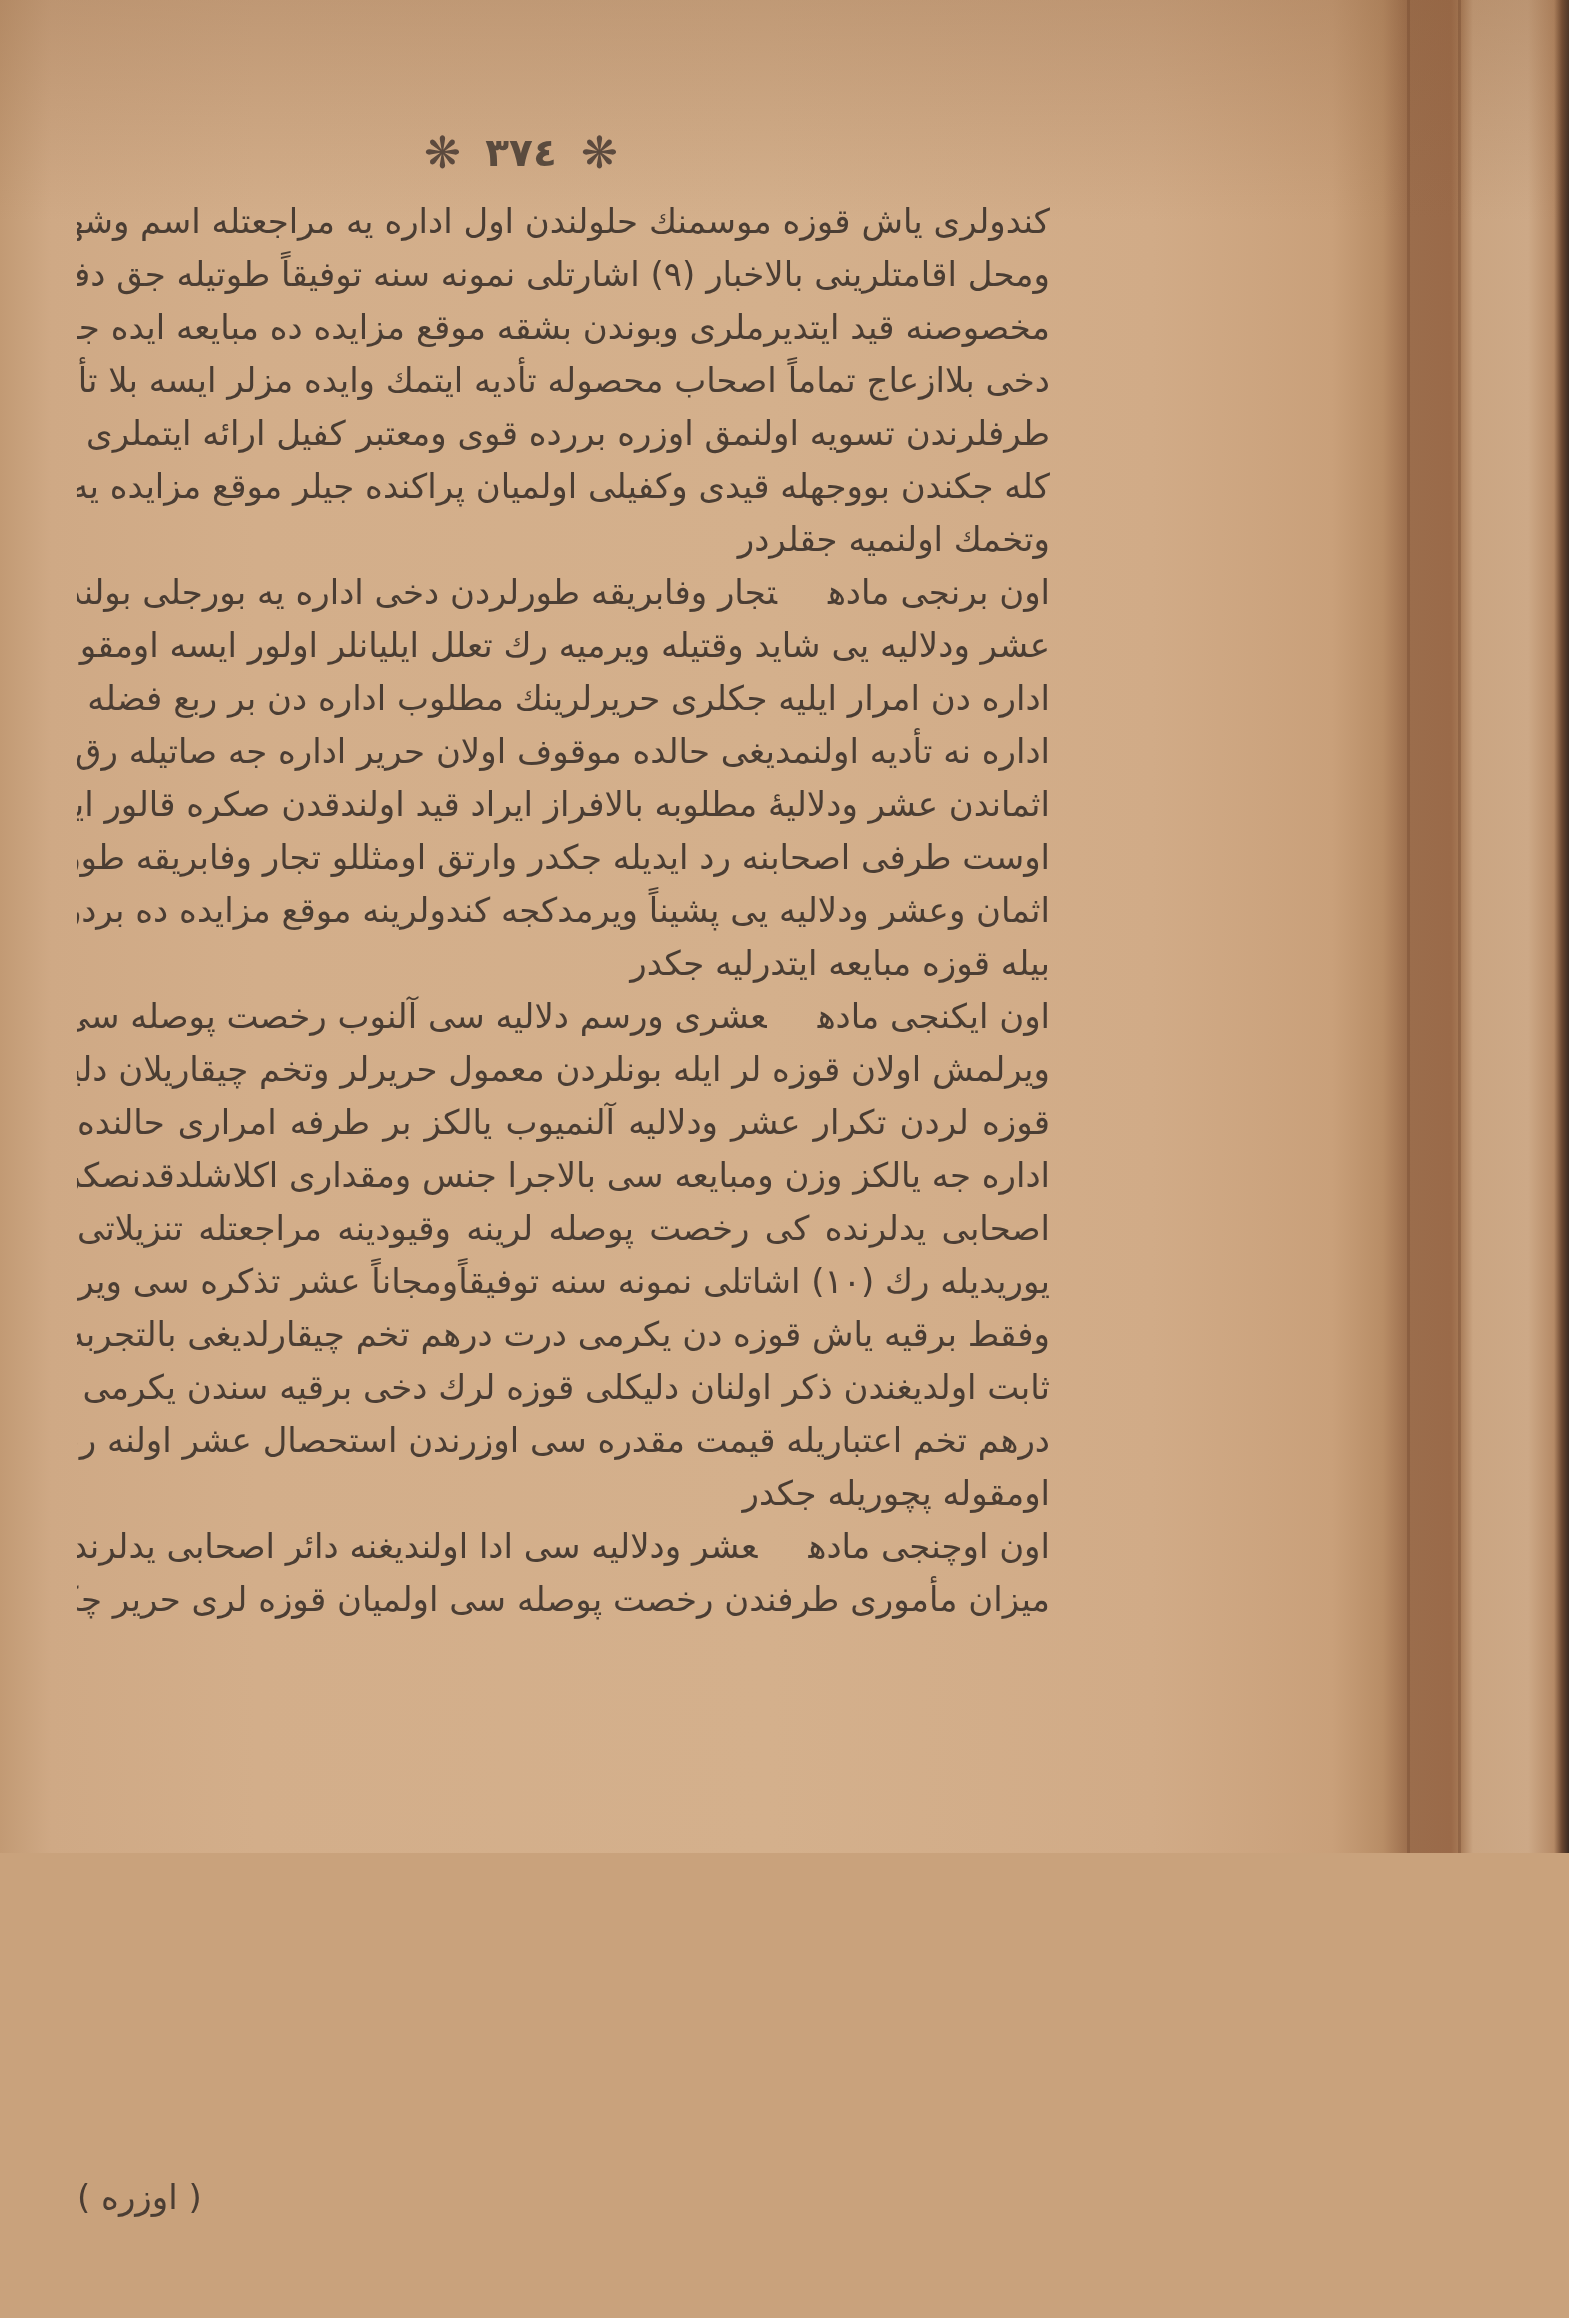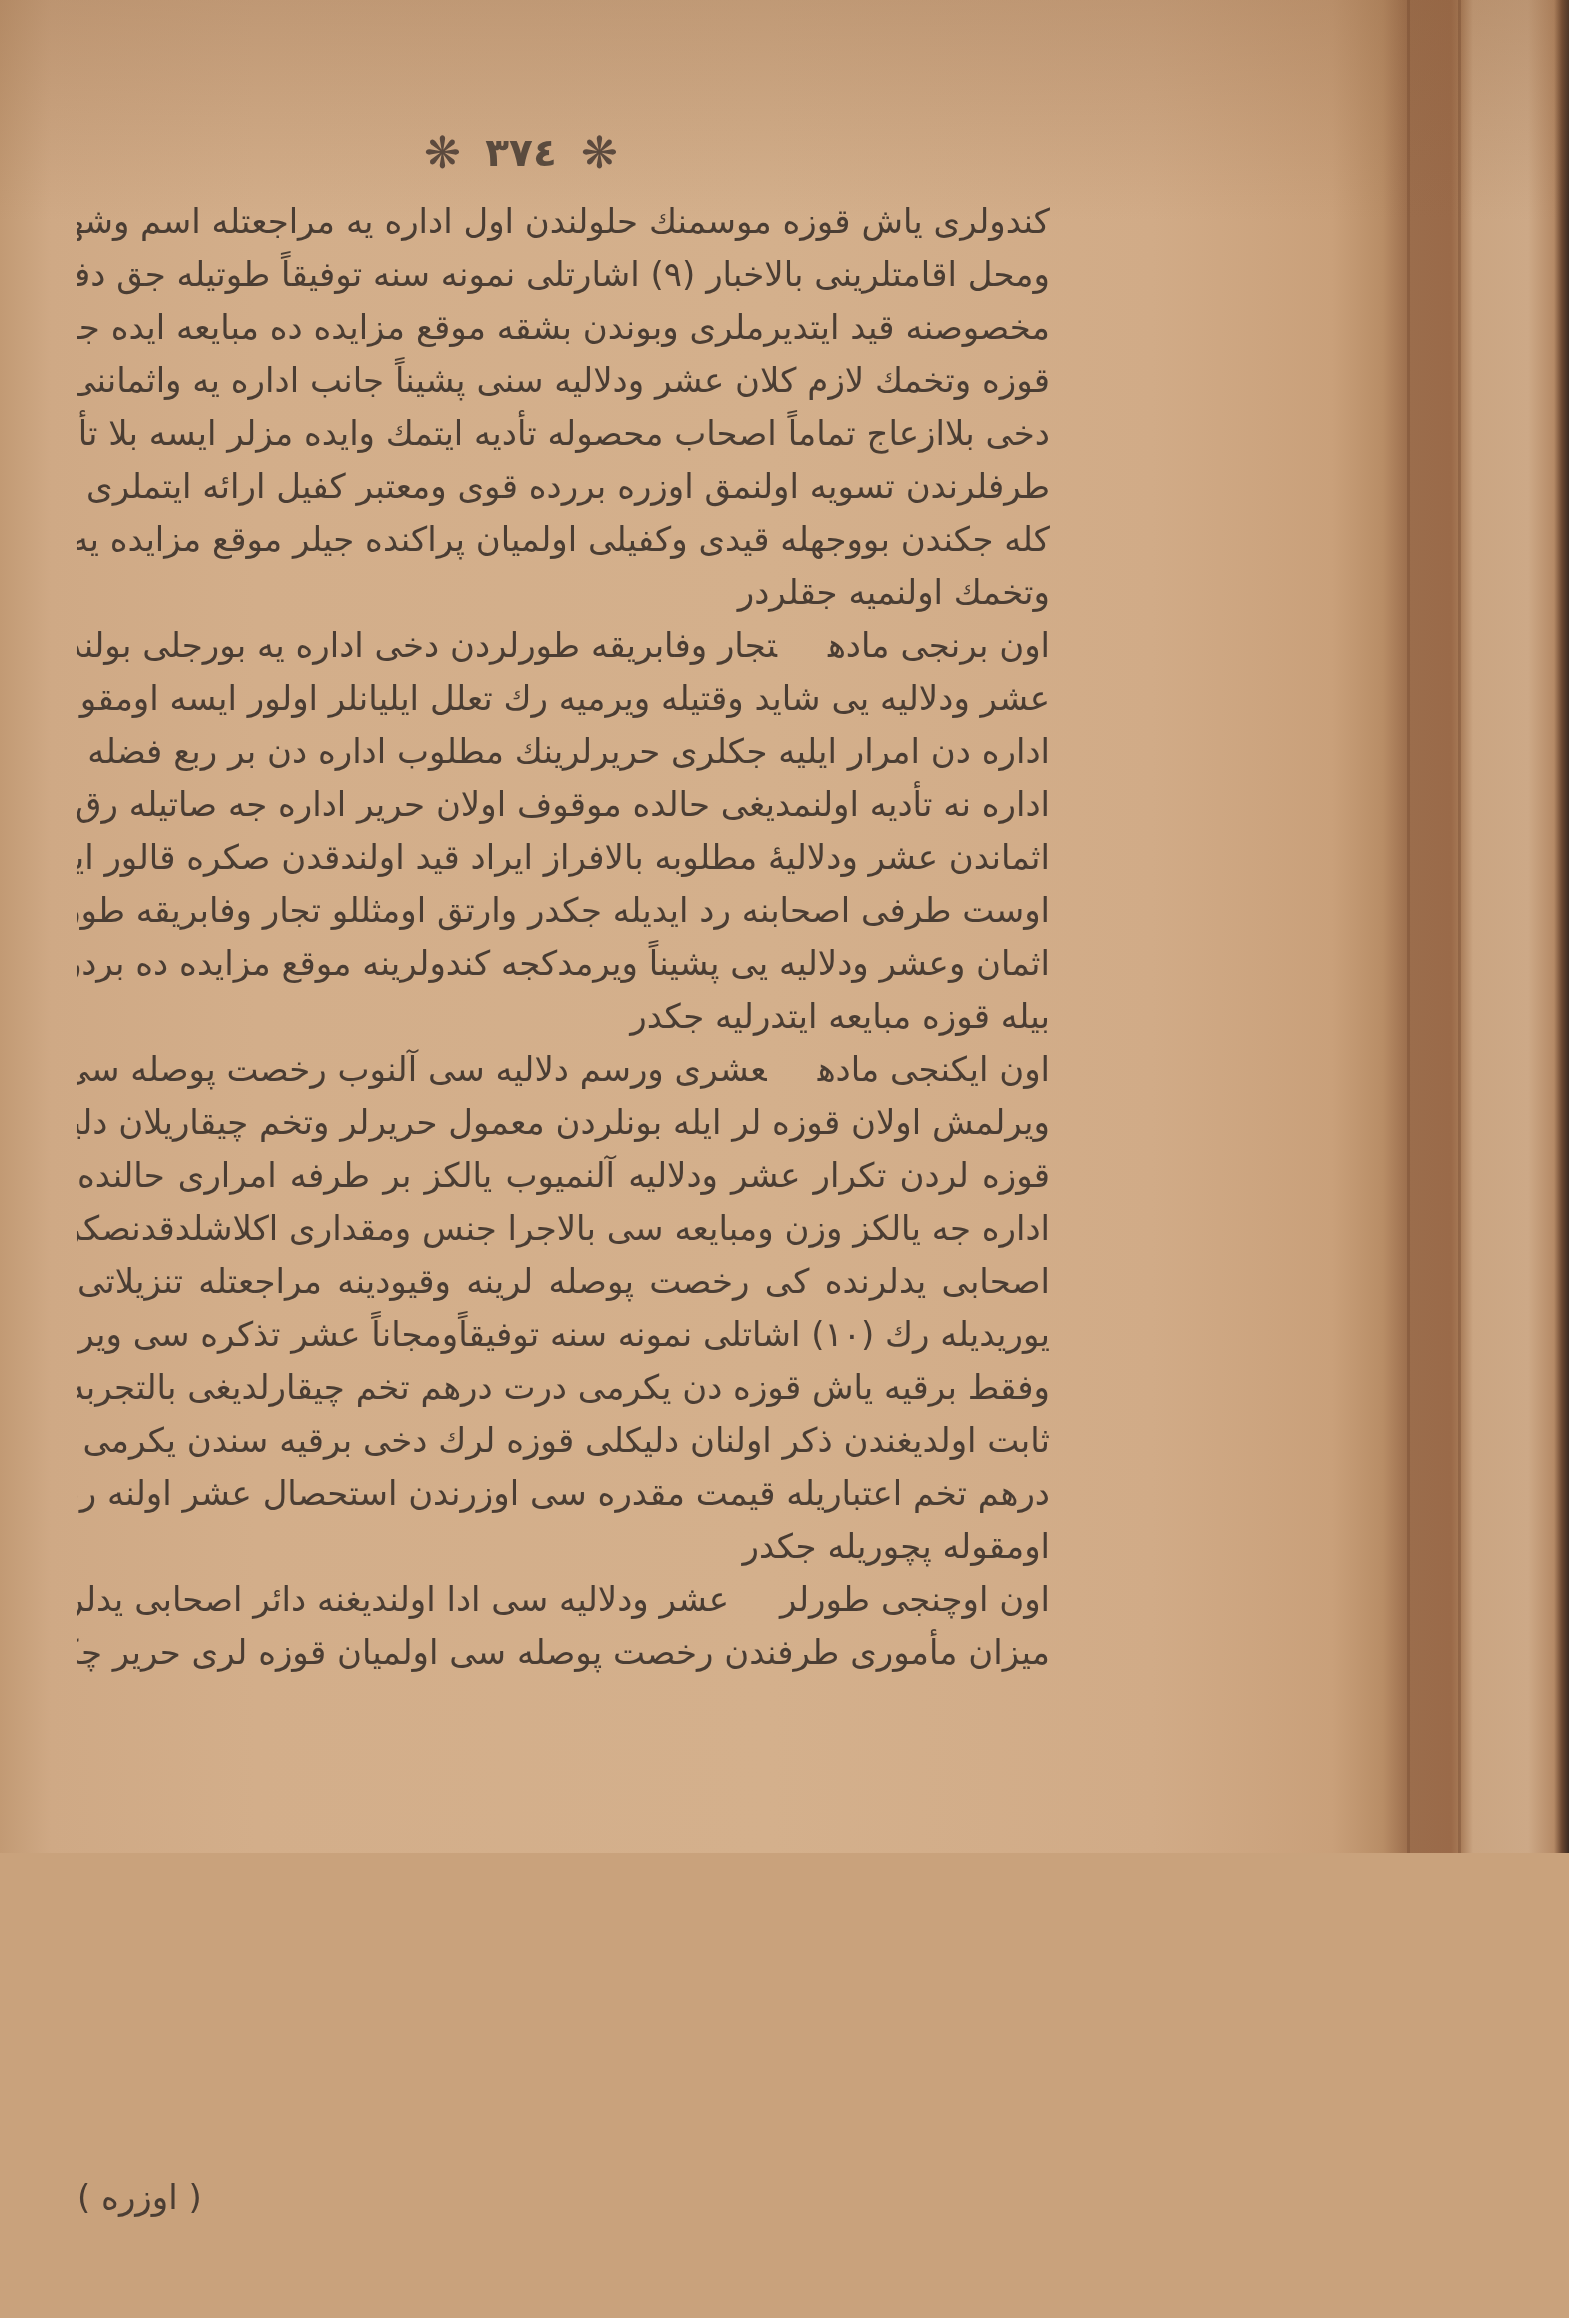--- a/index.html
+++ b/index.html
@@ -122,21 +122,20 @@
   <div class="header">
     <span class="orn">❋</span>
     <span class="num">٣٧٤</span>
     <span class="orn">❋</span>
   </div>
 
   <div class="body-text">
     <div class="line"><span>كندولرى ياش قوزه موسمنك حلولندن اول اداره يه مراجعتله اسم وشهرت</span></div>
     <div class="line"><span>ومحل اقامتلرينى بالاخبار (٩) اشارتلى نمونه سنه توفيقاً طوتيله جق دفتر</span></div>
     <div class="line"><span>مخصوصنه قيد ايتديرملرى وبوندن بشقه موقع مزايده ده مبايعه ايده جكلرى</span></div>
-    <div class="line"><span>قوزه وتخمك لازم كلان عشر ودلاليه سنى پشيناً جانب اداره يه واثماننى</span></div>
     <div class="line"><span>دخى بلاازعاج تماماً اصحاب محصوله تأديه ايتمك وايده مزلر ايسه بلا تأخير</span></div>
     <div class="line"><span>طرفلرندن تسويه اولنمق اوزره بررده قوى ومعتبر كفيل ارائه ايتملرى لازم</span></div>
     <div class="line"><span>كله جكندن بووجهله قيدى وكفيلى اولميان پراكنده جيلر موقع مزايده يه</span></div>
     <div class="line short"><span>وتخمك اولنميه جقلردر</span></div>
 
     <div class="line"><span class="article-label">اون برنجى ماده</span><span>تجار وفابريقه طورلردن دخى اداره يه بورجلى بولندقلرى</span></div>
     <div class="line"><span>عشر ودلاليه يى شايد وقتيله ويرميه رك تعلل ايليانلر اولور ايسه اومقوله لرك</span></div>
     <div class="line"><span>اداره دن امرار ايليه جكلرى حريرلرينك مطلوب اداره دن بر ربع فضله لو</span></div>
     <div class="line"><span>اداره نه تأديه اولنمديغى حالده موقوف اولان حرير اداره جه صاتيله رق</span></div>
     <div class="line"><span>اثماندن عشر ودلاليهٔ مطلوبه بالافراز ايراد قيد اولندقدن صكره قالور ايسه</span></div>
@@ -148,19 +147,19 @@
     <div class="line"><span>ويرلمش اولان قوزه لر ايله بونلردن معمول حريرلر وتخم چيقاريلان دليكلى</span></div>
     <div class="line"><span>قوزه لردن تكرار عشر ودلاليه آلنميوب يالكز بر طرفه امرارى حالنده</span></div>
     <div class="line"><span>اداره جه يالكز وزن ومبايعه سى بالاجرا جنس ومقدارى اكلاشلدقدنصكره</span></div>
     <div class="line"><span>اصحابى يدلرنده كى رخصت پوصله لرينه وقيودينه مراجعتله تنزيلاتى</span></div>
     <div class="line"><span>يوريديله رك (١٠) اشاتلى نمونه سنه توفيقاًومجاناً عشر تذكره سى ويريله جك</span></div>
     <div class="line"><span>وفقط برقيه ياش قوزه دن يكرمى درت درهم تخم چيقارلديغى بالتجربه</span></div>
     <div class="line"><span>ثابت اولديغندن ذكر اولنان دليكلى قوزه لرك دخى برقيه سندن يكرمى درت</span></div>
     <div class="line"><span>درهم تخم اعتباريله قيمت مقدره سى اوزرندن استحصال عشر اولنه رق</span></div>
     <div class="line short"><span>اومقوله پچوريله جكدر</span></div>
 
-    <div class="line"><span class="article-label">اون اوچنجى طورلر</span><span>عشر ودلاليه سى ادا اولنديغنه دائر اصحابى يدلرنده</span></div>
+    <div class="line"><span class="article-label">اون اوچنجى ماده</span><span>عشر ودلاليه سى ادا اولنديغنه دائر اصحابى يدلرنده</span></div>
     <div class="line"><span>ميزان مأمورى طرفندن رخصت پوصله سى اولميان قوزه لرى حرير چكمك</span></div>
   </div>
 
   <div class="catchword">( اوزره )</div>
 </div>
 
 
 </body></html>

